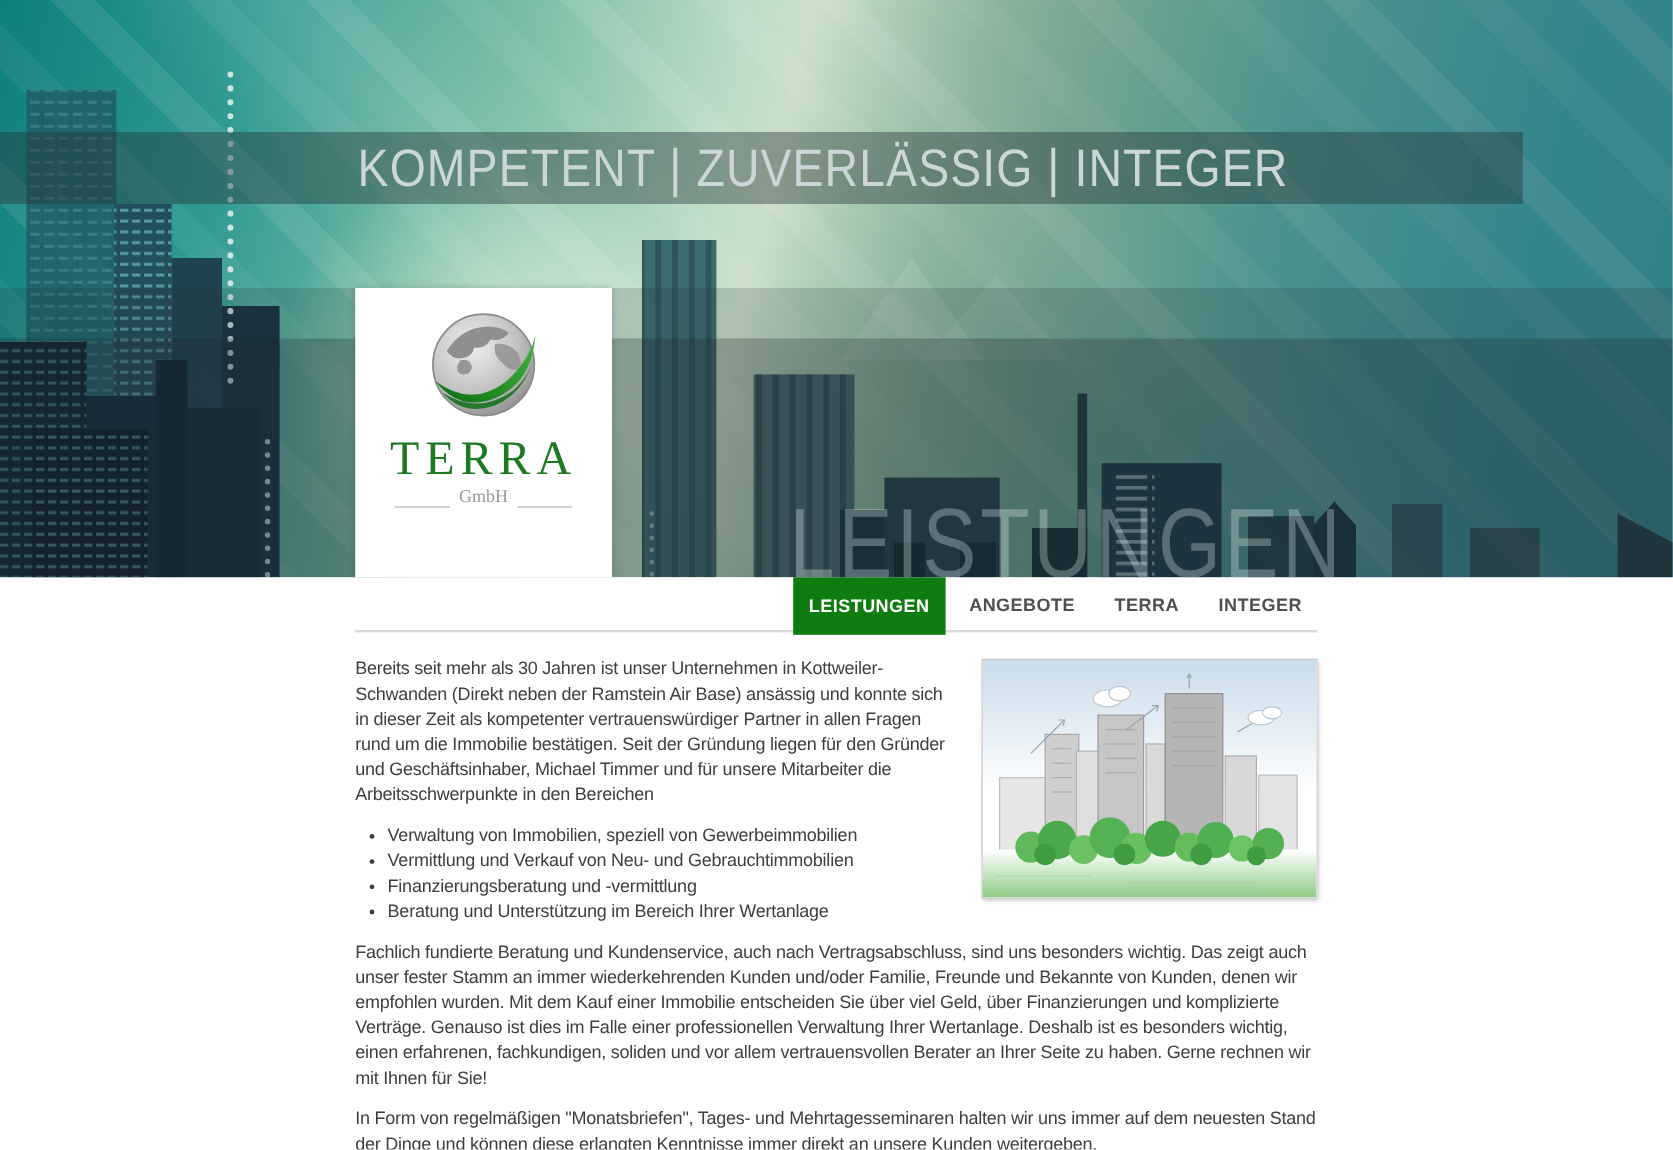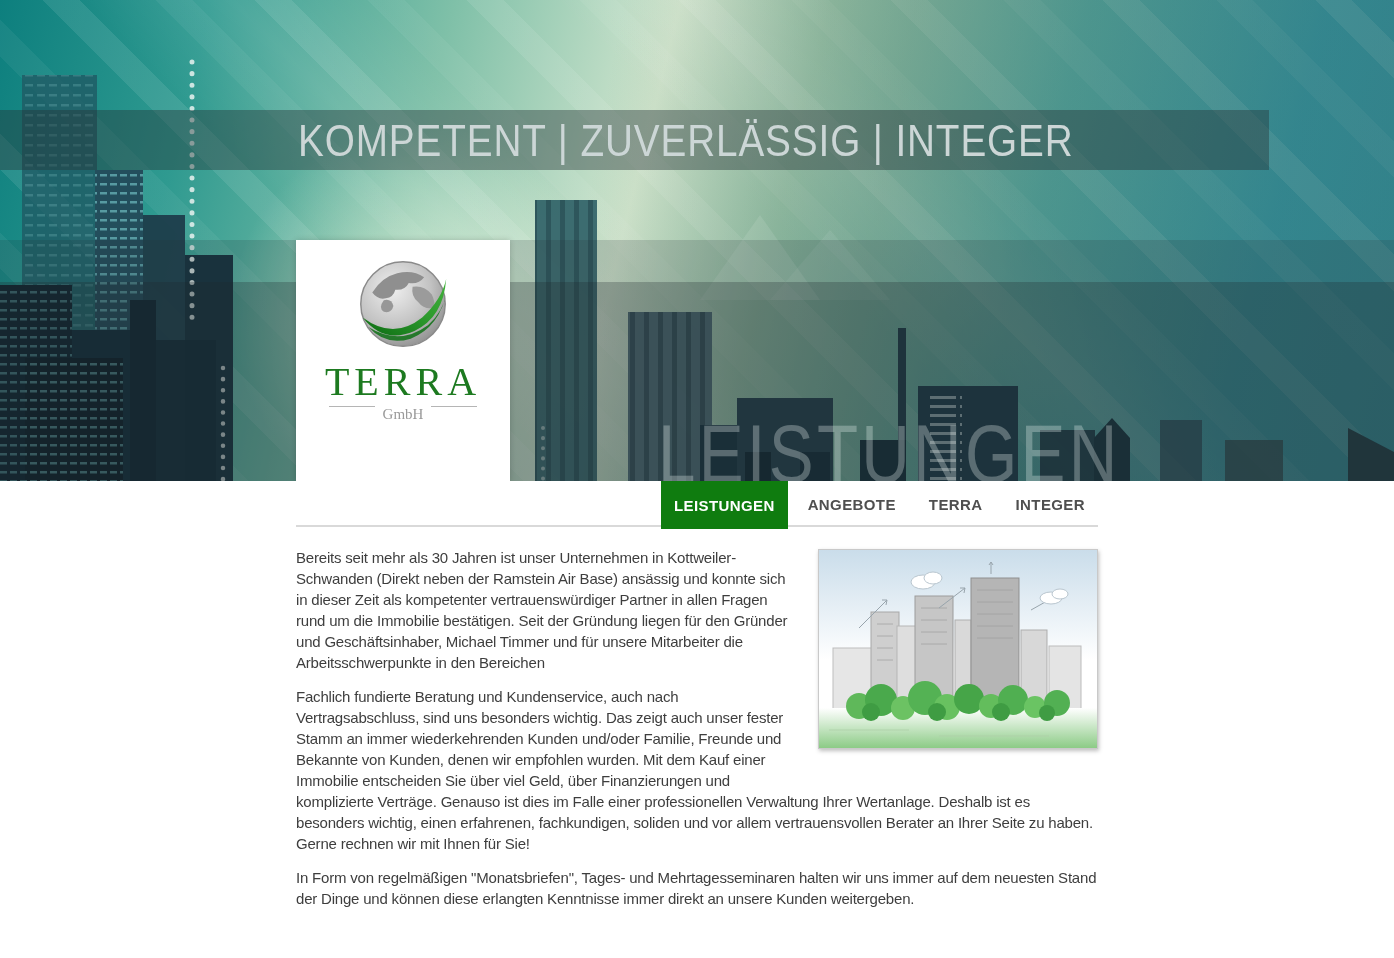--- a/index.html
+++ b/index.html
@@ -57,21 +57,21 @@
   .logo-globe { width:96px; height:96px; margin:0 auto 8px auto; display:block; }
   .logo-terra {
     font-family:"Liberation Serif","DejaVu Serif",serif;
     font-size:40px; line-height:40px; color:#1d7a20; letter-spacing:5px; font-weight:400;
   }
   .logo-immobilien {
     font-family:"Liberation Serif","DejaVu Serif",serif;
     font-size:25px; line-height:30px; color:#8b8b8b; letter-spacing:2px;
   }
   .logo-gmbh {
-    display:flex; align-items:flex-start; justify-content:center; gap:8px;
+    display:flex; align-items:flex-end; justify-content:center; gap:8px;
     color:#9a9a9a; font-family:"Liberation Serif","DejaVu Serif",serif;
     font-size:15px; margin-top:4px;
   }
   .logo-gmbh .rule { display:inline-block; width:46px; height:1px; background:#b5b5b5; }
 
   
   .nav-row { width:802px; margin-left:296px; height:46px; border-bottom:2px solid #d9d9d9; }
   .nav-inner { display:flex; justify-content:flex-end; align-items:stretch; height:46px; }
   .nav-item {
     display:flex; align-items:center; padding:0 13px; margin-left:7px;
@@ -290,17 +290,23 @@
       </g>
       <g stroke="#aecfa8" stroke-width="1" opacity=".8">
         <line x1="10" y1="180" x2="90" y2="180"></line>
           <line x1="120" y1="186" x2="230" y2="186"></line>
       </g>
     </svg>
   </figure>
 
   <p>Bereits seit mehr als 30 Jahren ist unser Unternehmen in Kottweiler-Schwanden (Direkt neben der Ramstein Air Base) ansässig und konnte sich in dieser Zeit als kompetenter vertrauenswürdiger Partner in allen Fragen rund um die Immobilie bestätigen. Seit der Gründung liegen für den Gründer und Geschäftsinhaber, Michael Timmer und für unsere Mitarbeiter die Arbeitsschwerpunkte in den Bereichen</p>
 
+  <ul>
+    <li>Verwaltung von Immobilien, speziell von Gewerbeimmobilien</li>
+    <li>Vermittlung und Verkauf von Neu- und Gebrauchtimmobilien</li>
+    <li>Finanzierungsberatung und -vermittlung</li>
+    <li>Beratung und Unterstützung im Bereich Ihrer Wertanlage</li>
+  </ul>
 
   <p>Fachlich fundierte Beratung und Kundenservice, auch nach Vertragsabschluss, sind uns besonders wichtig. Das zeigt auch unser fester Stamm an immer wiederkehrenden Kunden und/oder Familie, Freunde und Bekannte von Kunden, denen wir empfohlen wurden. Mit dem Kauf einer Immobilie entscheiden Sie über viel Geld, über Finanzierungen und komplizierte Verträge. Genauso ist dies im Falle einer professionellen Verwaltung Ihrer Wertanlage. Deshalb ist es besonders wichtig, einen erfahrenen, fachkundigen, soliden und vor allem vertrauensvollen Berater an Ihrer Seite zu haben. Gerne rechnen wir mit Ihnen für Sie!</p>
   <p>In Form von regelmäßigen "Monatsbriefen", Tages- und Mehrtagesseminaren halten wir uns immer auf dem neuesten Stand der Dinge und können diese erlangten Kenntnisse immer direkt an unsere Kunden weitergeben.</p>
 
 </main>
 
 </body></html>

